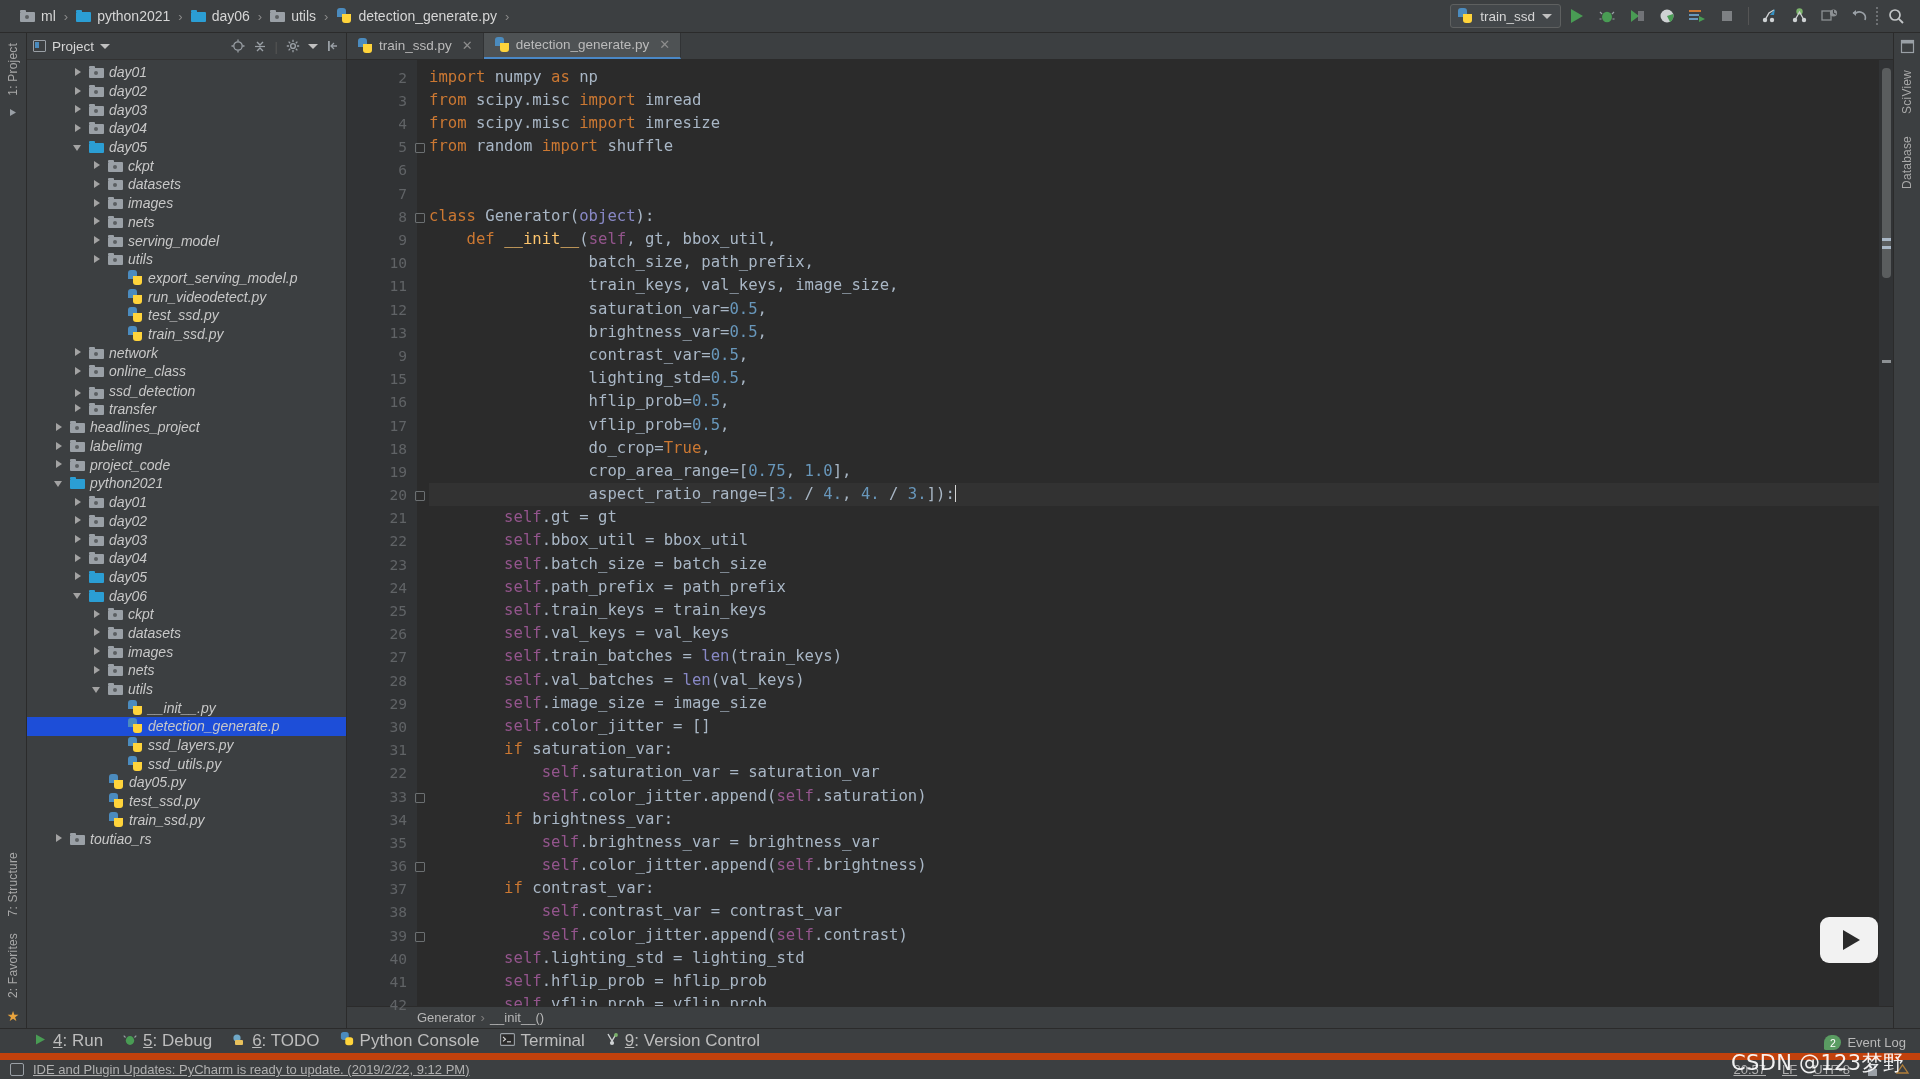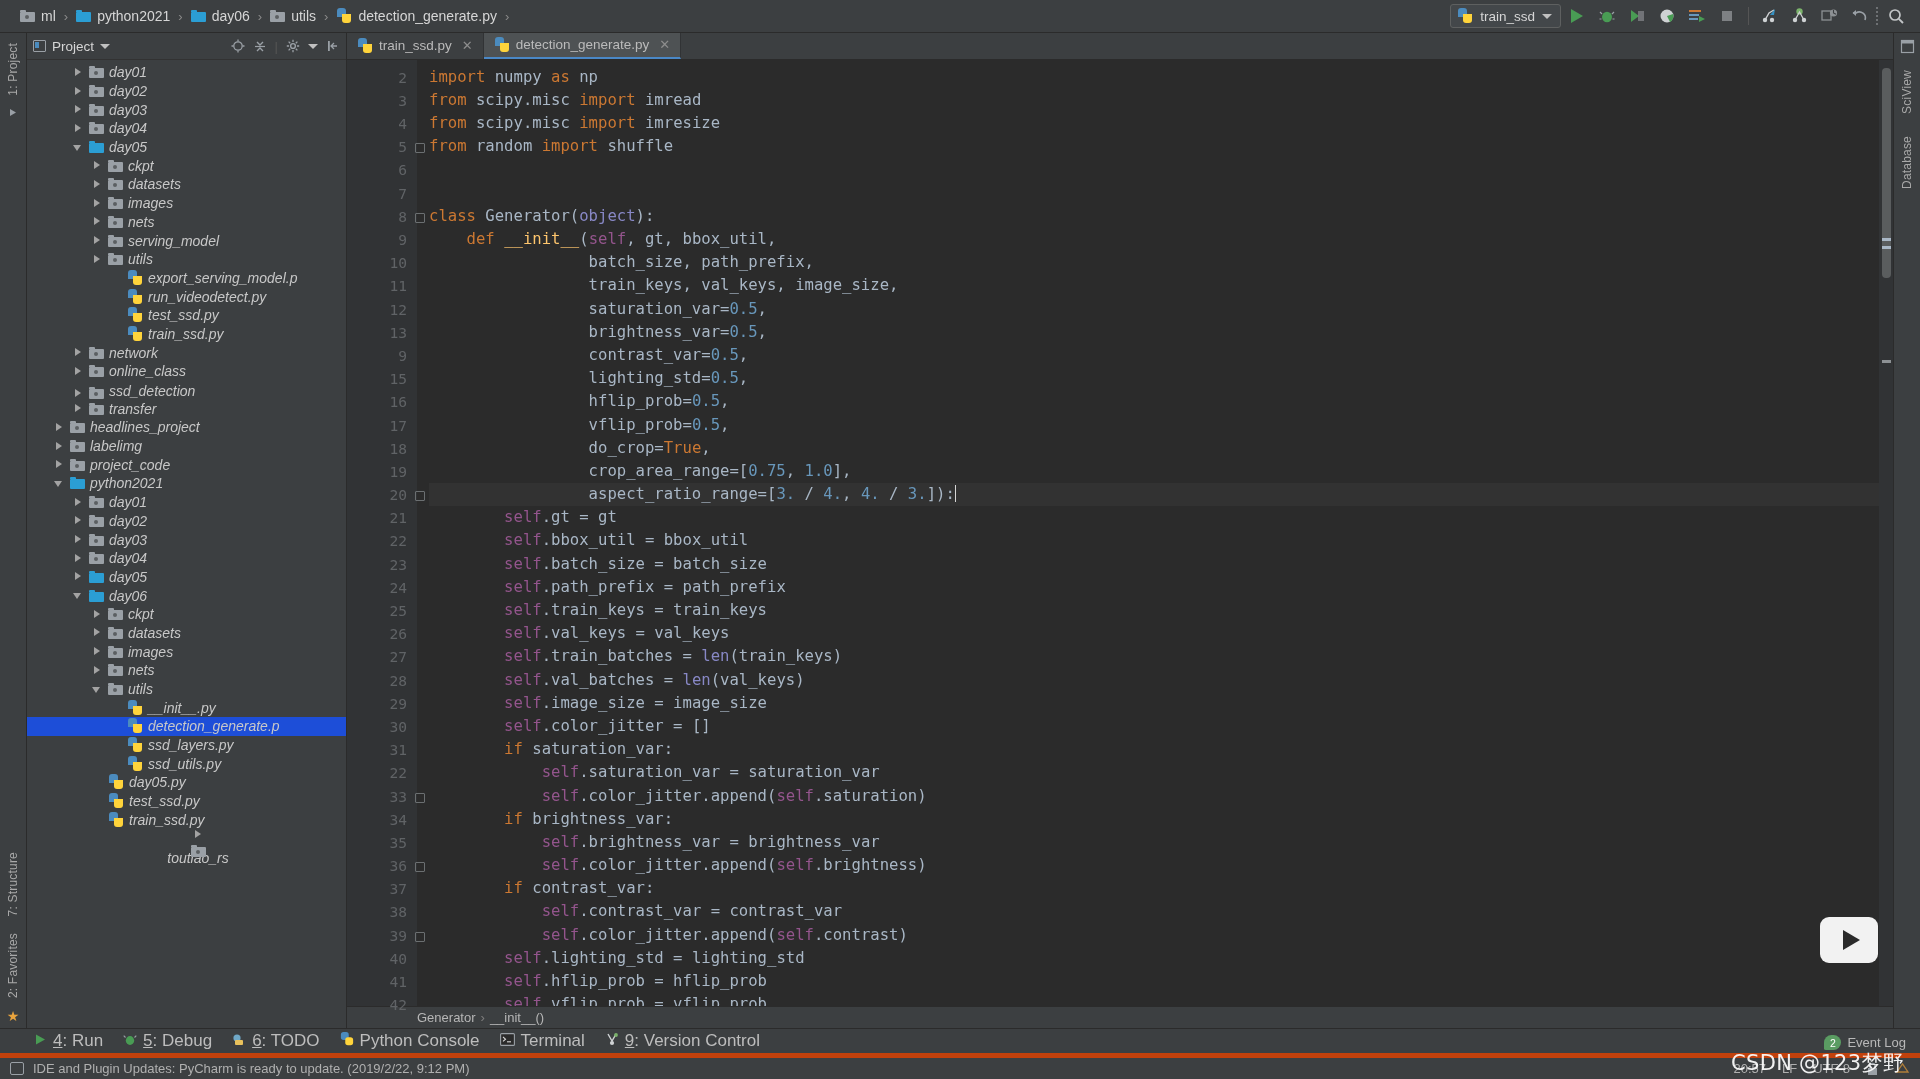--- a/index.html
+++ b/index.html
@@ -153,21 +153,21 @@
   .bottombar {
     height: 25px; background: #3c3f41; display: flex; align-items: center; gap: 20px;
     padding-left: 34px; border-top: 1px solid #2b2b2b; font-size: 17px; color: #bdbdbd; flex: 0 0 25px;
   }
   .bb-item { display: flex; align-items: center; gap: 6px; }
   .bb-item u { text-decoration: underline; }
 
   
   .statusbar {
     height: 26px; background: #3c3f41; display: flex; align-items: center;
-    padding: 0 10px 0 10px; border-top: 5px solid #c2410c; font-size: 13px; color: #b0b0b0; flex: 0 0 26px;
+    padding: 0 10px 0 10px; border-top: 7px solid #c2410c; font-size: 13px; color: #b0b0b0; flex: 0 0 26px; text-decoration: underline;
   }
   .sb-left { display: flex; align-items: center; gap: 9px; }
   .sb-box { width: 14px; height: 13px; border: 1.5px solid #9aa0a6; border-radius: 2px; }
   .sb-right { margin-left: auto; display: flex; align-items: center; gap: 16px; }
 
   .eventlog {
     position: absolute; right: 14px; bottom: 29px; display: flex; align-items: center; gap: 6px;
     font-size: 13px; color: #b8b8b8;
   }
   .badge {
@@ -645,21 +645,21 @@
           <div class="node" style="padding-left: 65px;">
             <span class="arrow "></span>
             <span class="py-ico"></span>
             <span class="lbl">test_ssd.py</span>
           </div>
           <div class="node" style="padding-left: 65px;">
             <span class="arrow "></span>
             <span class="py-ico"></span>
             <span class="lbl">train_ssd.py</span>
           </div>
-          <div class="node" style="padding-left: 27px; flex-direction: column;">
+          <div class="node" style="padding-left: 27px;">
             <span class="arrow closed"></span>
             <span class="folder-ico">
               <i></i>
               <span class="dot"></span>
             </span>
             <span class="lbl">toutiao_rs</span>
           </div>
         </div>
     </div>
 

